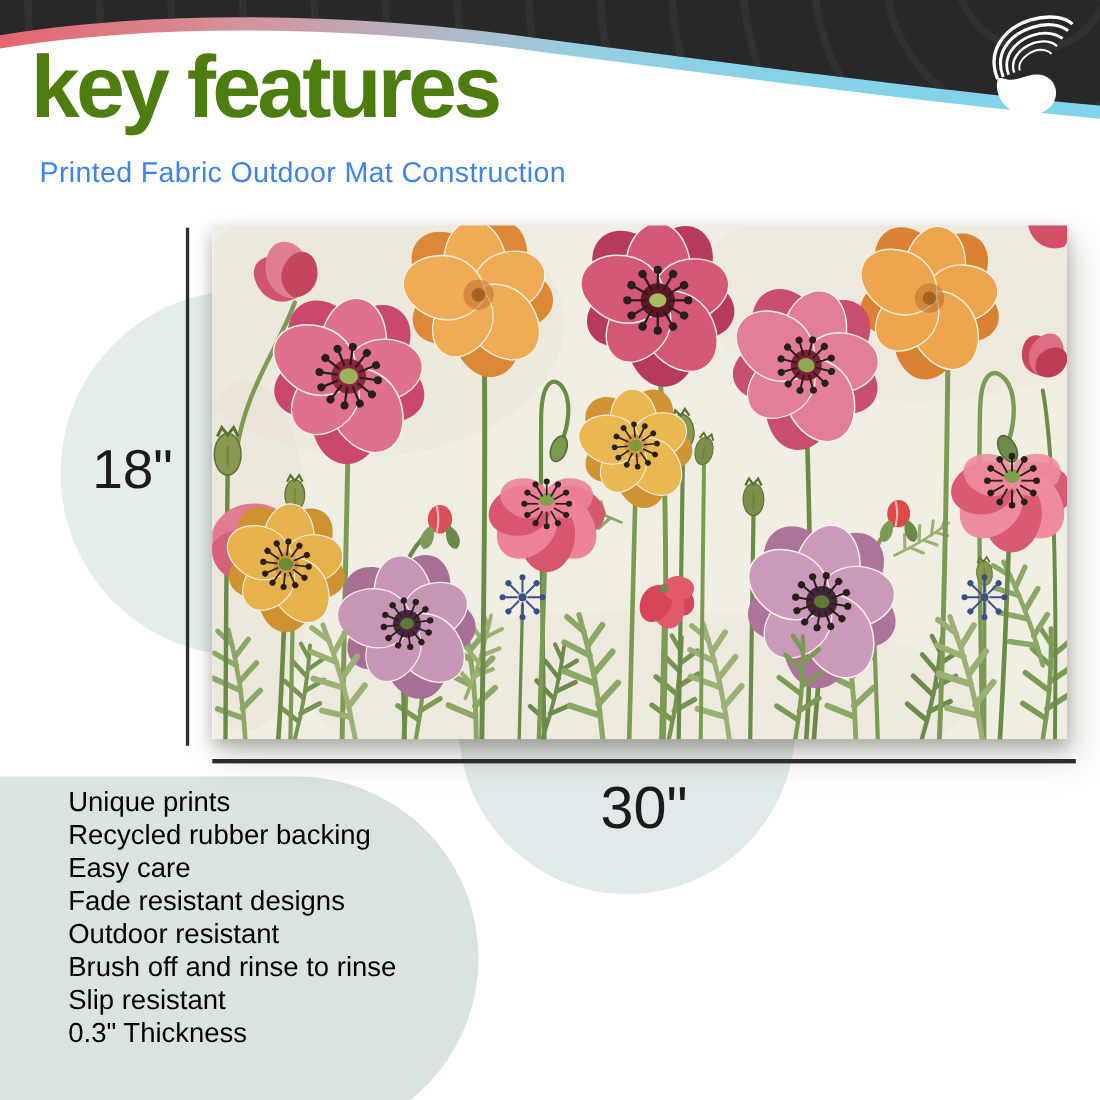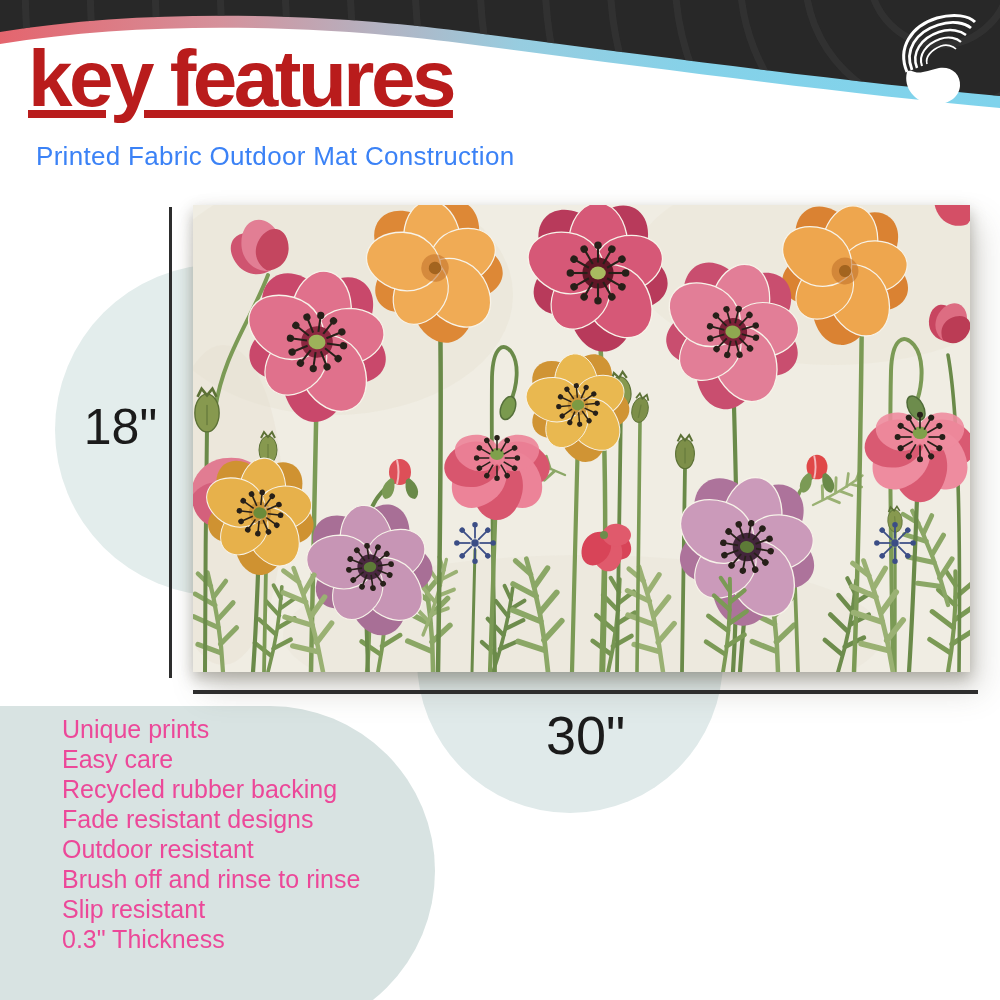--- a/index.html
+++ b/index.html
@@ -2,42 +2,42 @@
 <html><head>
 <meta charset="utf-8">
 <style>
   html,body{margin:0;padding:0;background:#ffffff;}
   .canvas{position:relative;width:1000px;height:1000px;background:#ffffff;overflow:hidden;
           font-family:"Liberation Sans",sans-serif;}
   
   .header-svg{position:absolute;left:0;top:0;z-index:5;}
   .page-title{position:absolute;left:28px;top:39px;z-index:6;
 one    font-family:"DejaVu Serif",serif;font-weight:700;font-size:80px;line-height:1;
-    letter-spacing:-3.5px;color:#b91c1c;text-decoration:underline;}
+    letter-spacing:-3.5px;color:#4d7c0f;}
   .page-subtitle{position:absolute;left:36px;top:141px;z-index:6;
     font-size:26px;letter-spacing:.3px;color:#3b82f6;}
   
   .circle{position:absolute;border-radius:50%;z-index:1;}
   .circle-left{left:55px;top:264px;width:332px;height:332px;background:#e3edec;}
   .circle-bottom{left:417px;top:507px;width:306px;height:306px;background:#e0eaea;}
   .feature-blob{position:absolute;left:-80px;top:706px;width:515px;height:330px;
     background:#d8e3e2;border-radius:0 170px 170px 0;z-index:1;}
   
   .mat{position:absolute;left:193px;top:205px;width:777px;height:467px;z-index:2;
        box-shadow:0 6px 14px rgba(90,85,70,.40),10px 18px 30px rgba(90,85,70,.22);}
   .mat svg{display:block;}
   
   .dim-line{position:absolute;background:#2d2d2d;z-index:3;}
   .dim-v{left:169px;top:207px;width:3px;height:471px;}
   .dim-h{left:193px;top:690px;width:785px;height:4px;}
   .dim-label{position:absolute;z-index:4;color:#1b1b1b;text-align:center;}
   .label-18{left:58px;top:398px;width:125px;font-size:50px;}
   .label-30{left:498px;top:704px;width:175px;font-size:54px;}
   
-  .features{position:absolute;left:62px;top:714px;z-index:2;color:#ec4899;
+  .features{position:absolute;left:62px;top:714px;z-index:2;color:#000000;
     font-size:25px;line-height:30px;white-space:nowrap;}
 </style>
 </head>
 <body>
 
 <div class="canvas">
 
   <svg class="header-svg" width="1000" height="150" viewBox="0 0 1000 150">
     <defs>
       <linearGradient id="stripeGrad" x1="0" y1="0" x2="1" y2="0">
@@ -365,22 +365,22 @@
   </svg>
   </div>
 
   <div class="dim-line dim-v"></div>
   <div class="dim-line dim-h"></div>
   <div class="dim-label label-18">18"</div>
   <div class="dim-label label-30">30"</div>
 
   <div class="features">
     <div>Unique prints</div>
+    <div>Recycled rubber backing</div>
     <div>Easy care</div>
-    <div>Recycled rubber backing</div>
     <div>Fade resistant designs</div>
     <div>Outdoor resistant</div>
     <div>Brush off and rinse to rinse</div>
     <div>Slip resistant</div>
     <div>0.3" Thickness</div>
   </div>
 
 </div>
 
 </body></html>

